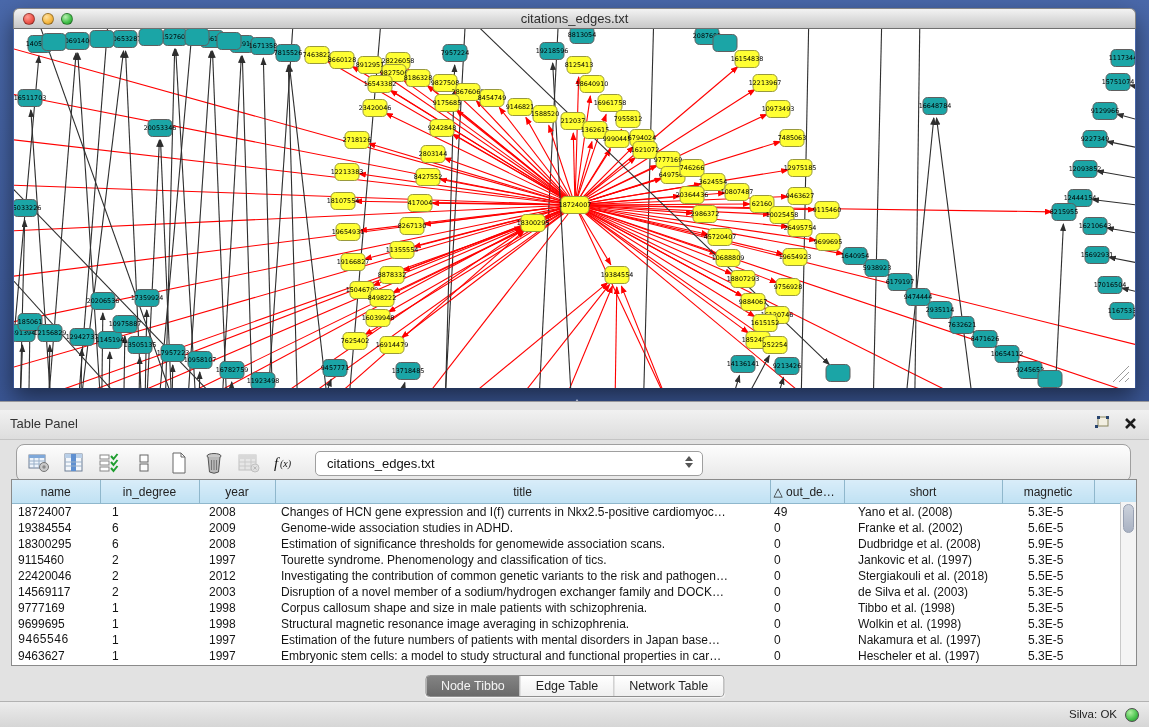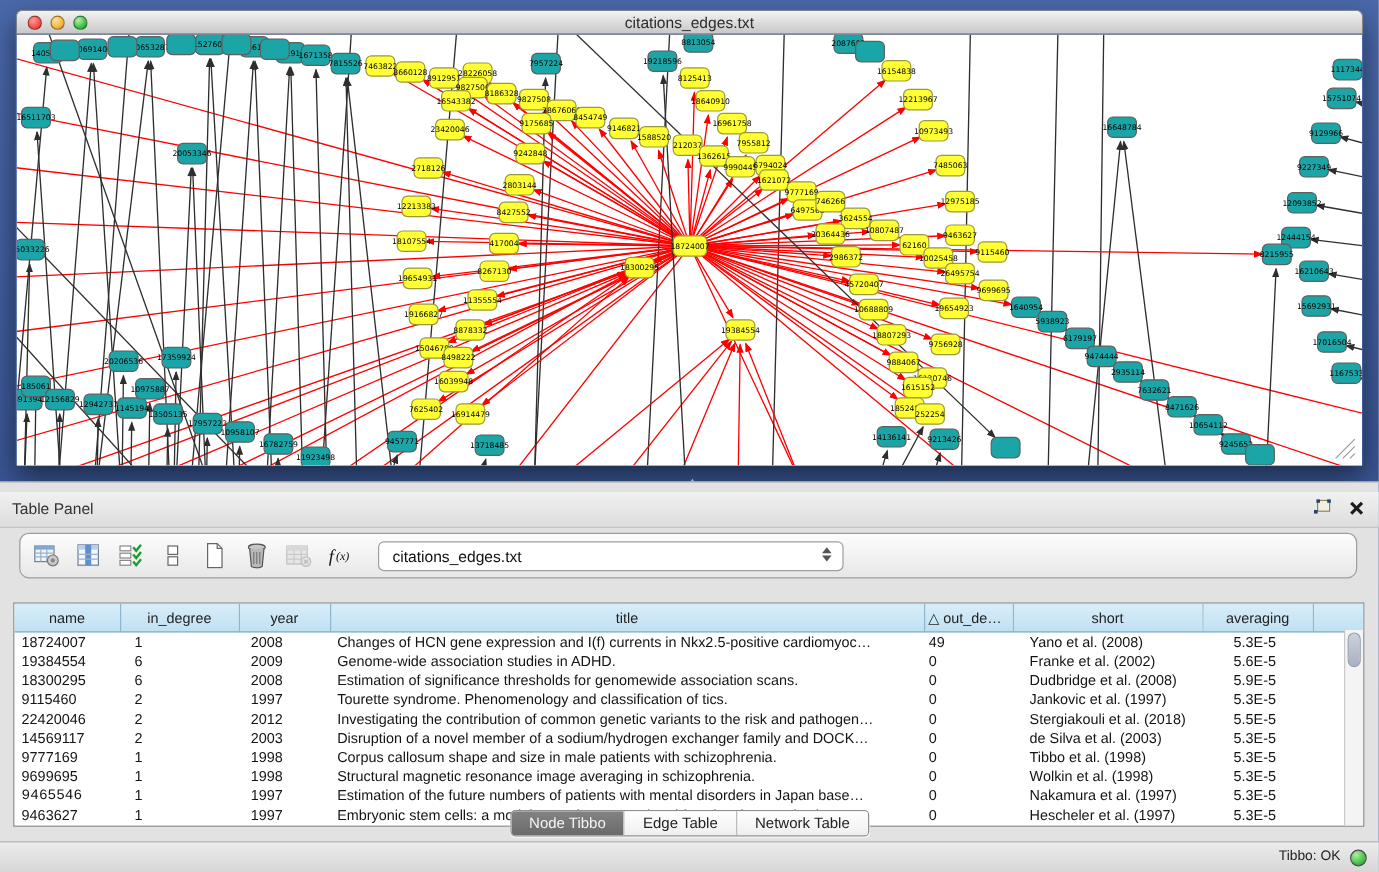--- a/index.html
+++ b/index.html
@@ -34,21 +34,21 @@
   .toolbar{position:absolute;left:16px;top:42px;width:1115px;height:38px;box-sizing:border-box;
     border:1px solid #9f9f9f;border-radius:8px;background:linear-gradient(#fdfdfd,#e7e7e7);
     display:flex;align-items:center;padding-left:10px;gap:11px;}
   .tb-icon{width:24px;height:24px;display:flex;align-items:center;justify-content:center;border:none;background:transparent;padding:0;}
   .dropdown{position:relative;margin-left:8px;width:388px;height:25px;background:#fff;border:1px solid #9f9f9f;border-radius:5px;
     font-size:13px;line-height:24px;color:#111;padding-left:11px;box-sizing:border-box;}
   .spinner{position:absolute;right:9px;top:4px;display:flex;flex-direction:column;gap:2px;}
   .spinner i{width:0;height:0;border-left:4px solid transparent;border-right:4px solid transparent;display:block;}
   .spinner .up{border-bottom:5px solid #555;}
   .spinner .dn{border-top:5px solid #555;}
-  .tableWrap{position:absolute;left:11px;top:100px;width:1126px;height:187px;background:#fff;border:1px solid #8a8a8a;box-sizing:border-box;overflow:hidden;}
+  .tableWrap{position:absolute;left:11px;top:77px;width:1126px;height:187px;background:#fff;border:1px solid #8a8a8a;box-sizing:border-box;overflow:hidden;}
   table.attr{border-collapse:collapse;table-layout:fixed;width:1126px;font-size:12px;color:#141414;}
   table.attr th{height:21px;background:linear-gradient(#d9edf9,#c0e1f3);border-right:1px solid #8fb7cc;border-bottom:1px solid #8fb7cc;
     font-weight:normal;font-size:12px;color:#222;overflow:hidden;white-space:nowrap;}
   table.attr td{height:16px;line-height:16px;overflow:hidden;white-space:nowrap;text-overflow:clip;padding:0;}
   .vscroll{position:absolute;right:0;top:22px;bottom:0;width:15px;background:#f4f4f4;border-left:1px solid #c9c9c9;}
   .vthumb{margin:2px 2px;height:27px;background:linear-gradient(#ccd2dc,#a8b1c2);border:1px solid #97a0b2;border-radius:6px;}
   .tabs{position:absolute;top:273px;left:50%;transform:translateX(-50%);display:flex;border:1px solid #8f8f8f;border-radius:4px;
     overflow:hidden;background:#fff;box-shadow:0 1px 1px rgba(255,255,255,.7);}
   .tab{padding:0 15px;height:20px;line-height:20px;font-size:12.5px;color:#222;background:linear-gradient(#ffffff,#efefef);border-left:1px solid #b9b9b9;}
   .tab:first-child{border-left:none;}
@@ -631,21 +631,21 @@
             <col>
         </colgroup>
         <thead>
             <tr id="attr-head">
               <th>name</th>
               <th>in_degree</th>
               <th>year</th>
               <th>title</th>
               <th style="text-align: left; padding-left: 3px;">△ out_de…</th>
               <th>short</th>
-              <th>averaging</th>
+              <th>magnetic</th>
               <th></th>
             </tr>
           </thead>
         <tbody id="attr-body">
             <tr>
               <td style="padding-left: 6px;">18724007</td>
               <td style="padding-left: 12px;">1</td>
               <td style="padding-left: 10px;">2008</td>
               <td style="padding-left: 6px;">Changes of HCN gene expression and I(f) currents in Nkx2.5-positive cardiomyoc…</td>
               <td style="padding-left: 4px;">49</td>
@@ -750,17 +750,17 @@
         </div>
     </div>
 
     <div class="tabs" id="tab-bar">
         <div class="tab sel">Node Tibbo</div>
         <div class="tab">Edge Table</div>
         <div class="tab">Network Table</div>
       </div>
 
     <div class="statusbar">
-      <span class="mem">Tibbo: OK</span>
+      <span class="mem">Silva: OK</span>
       <span class="memdot"></span>
     </div>
   </div>
 </div>
 
 </body></html>

